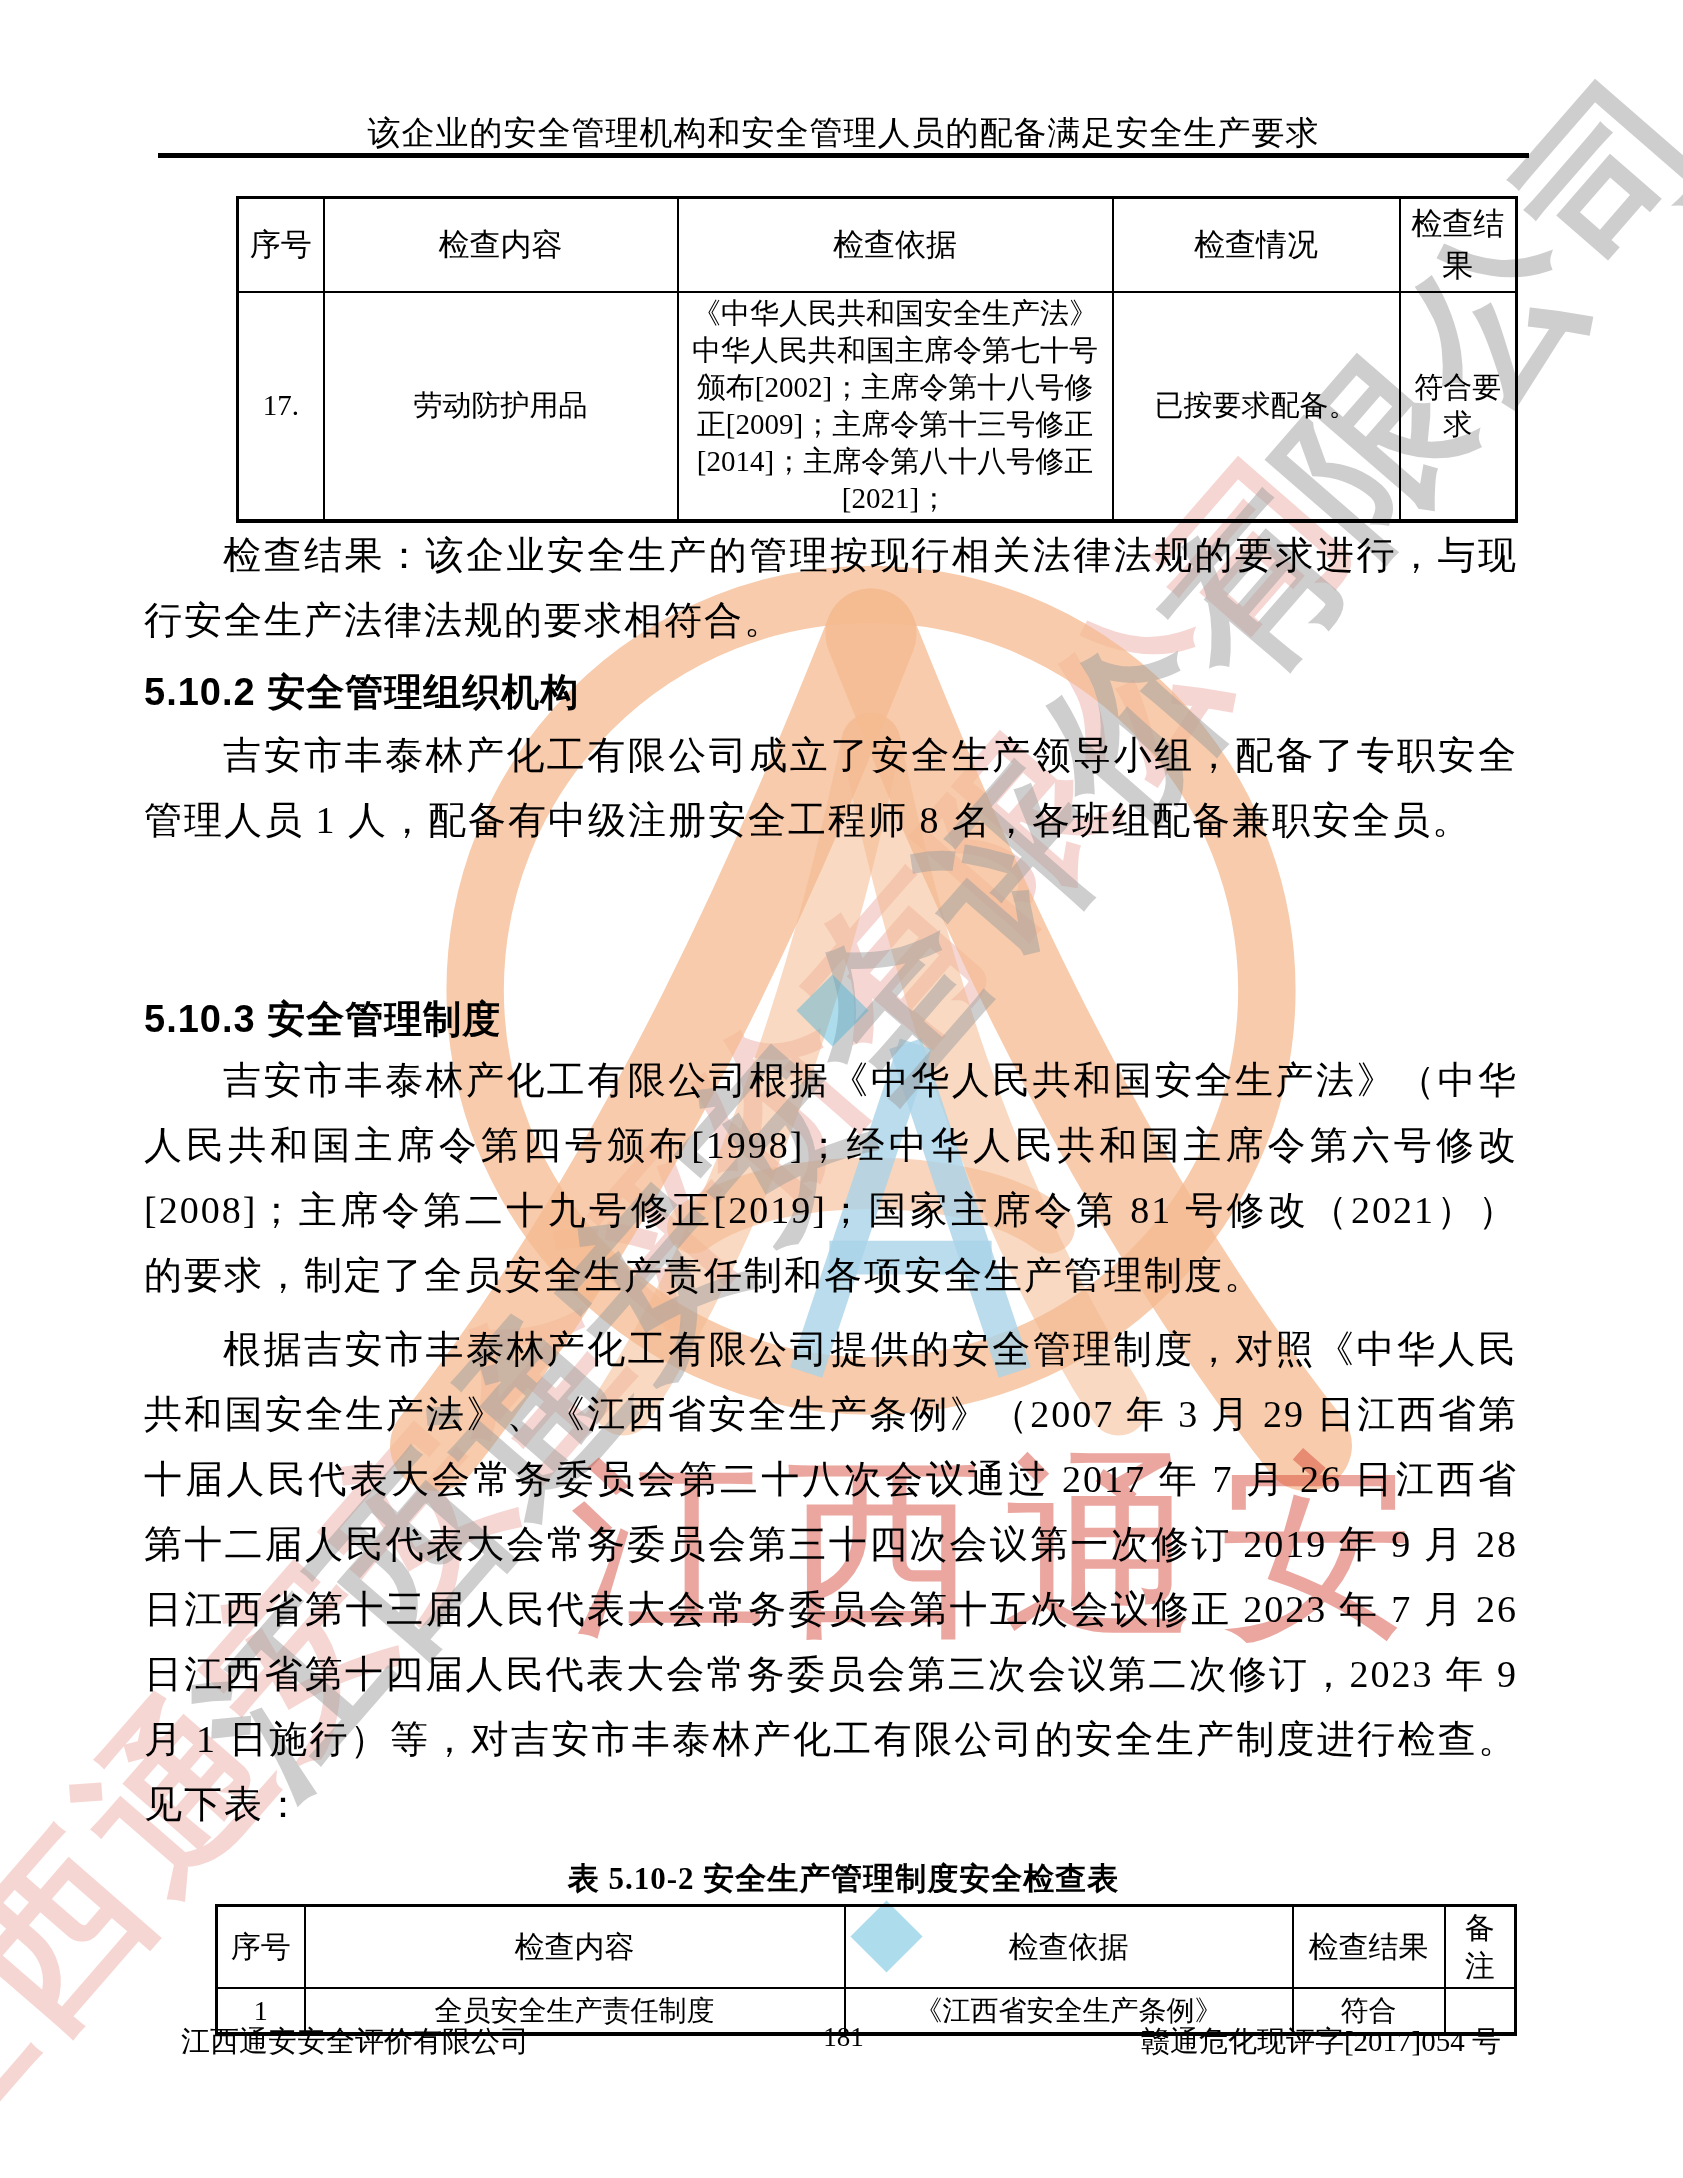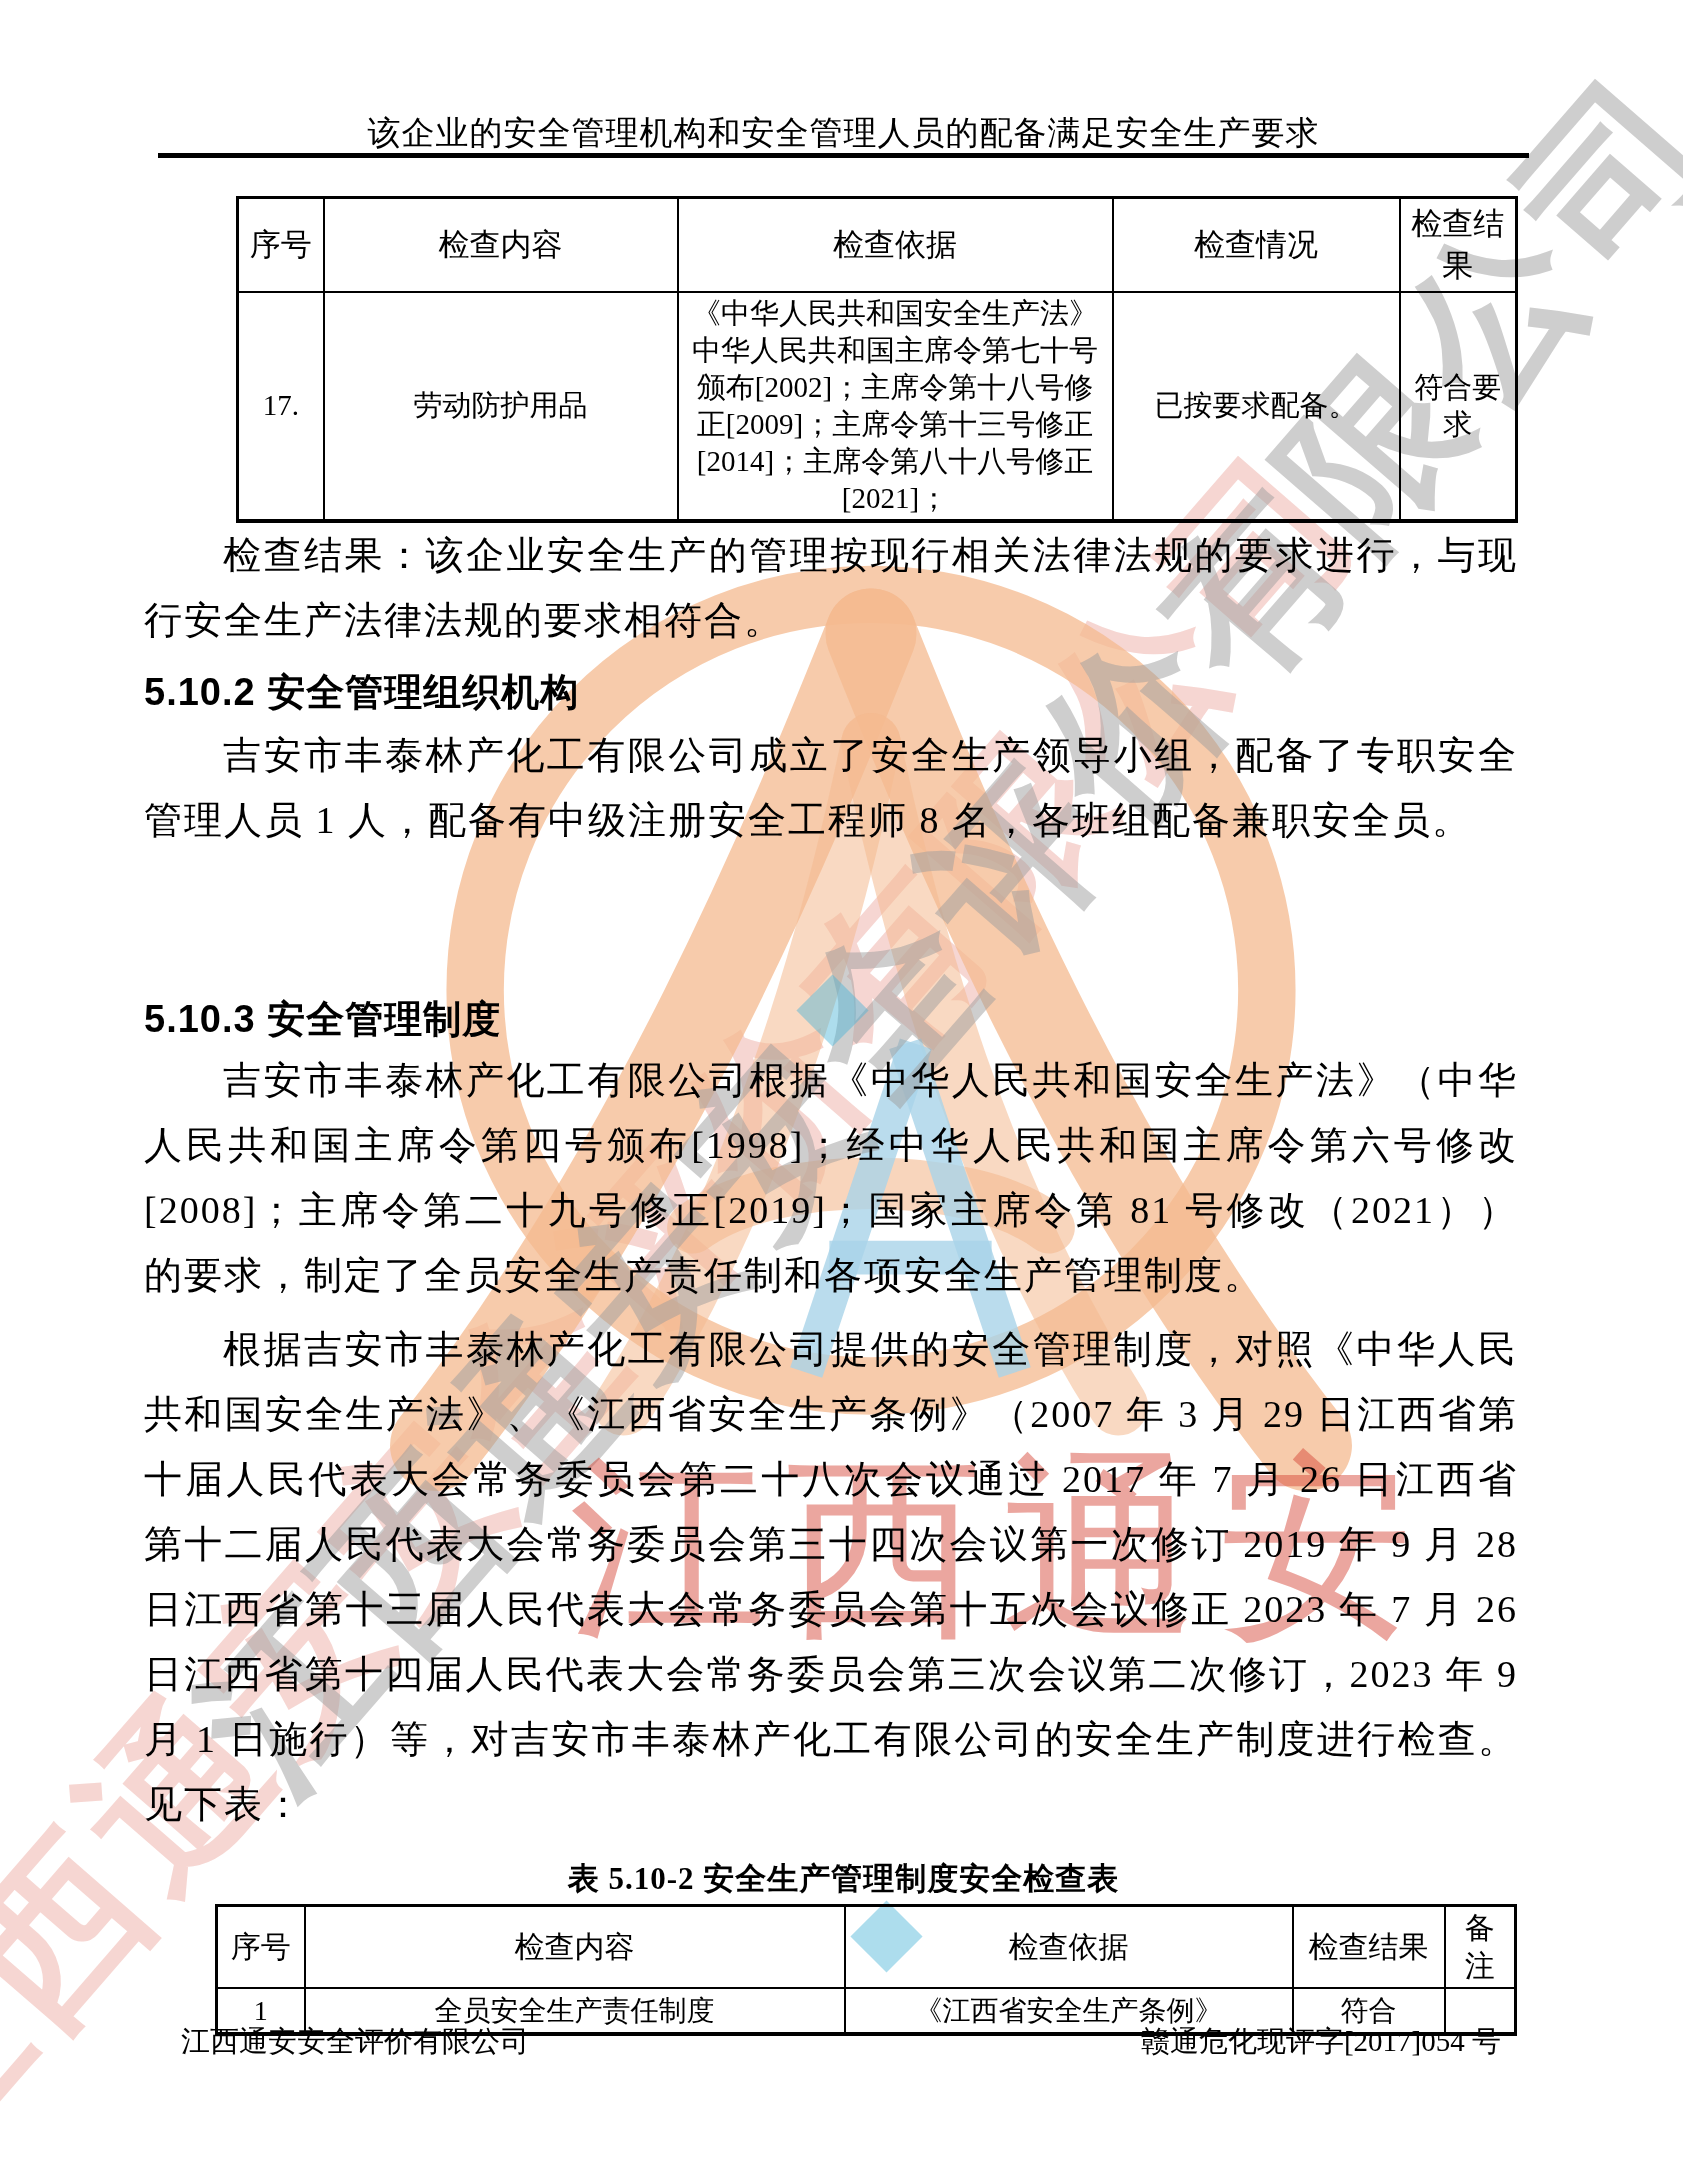--- a/index.html
+++ b/index.html
@@ -204,18 +204,19 @@
         <td>全员安全生产责任制度</td>
         <td>《江西省安全生产条例》</td>
         <td>符合</td>
         <td></td>
       </tr>
     </tbody>
       </table>
 
     <div class="doc-footer">
       <span class="footer-left">江西通安安全评价有限公司</span>
+      <span class="footer-center">181</span>
       <span class="footer-right">赣通危化现评字[2017]054 号</span>
     </div>
 
   </div>
 </div>
 
 
 </body></html>

